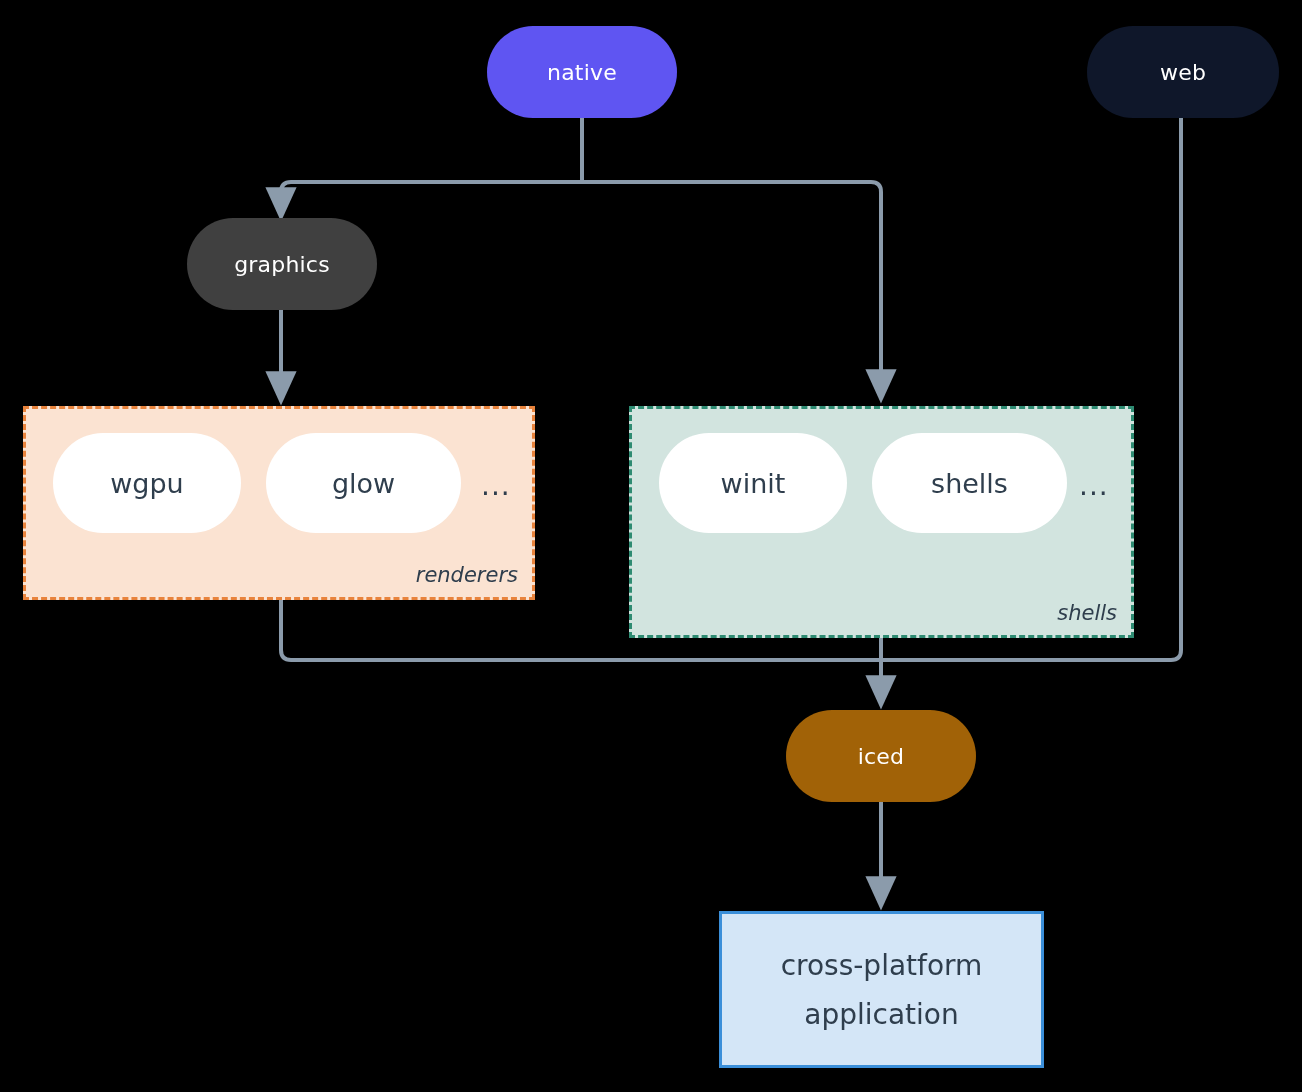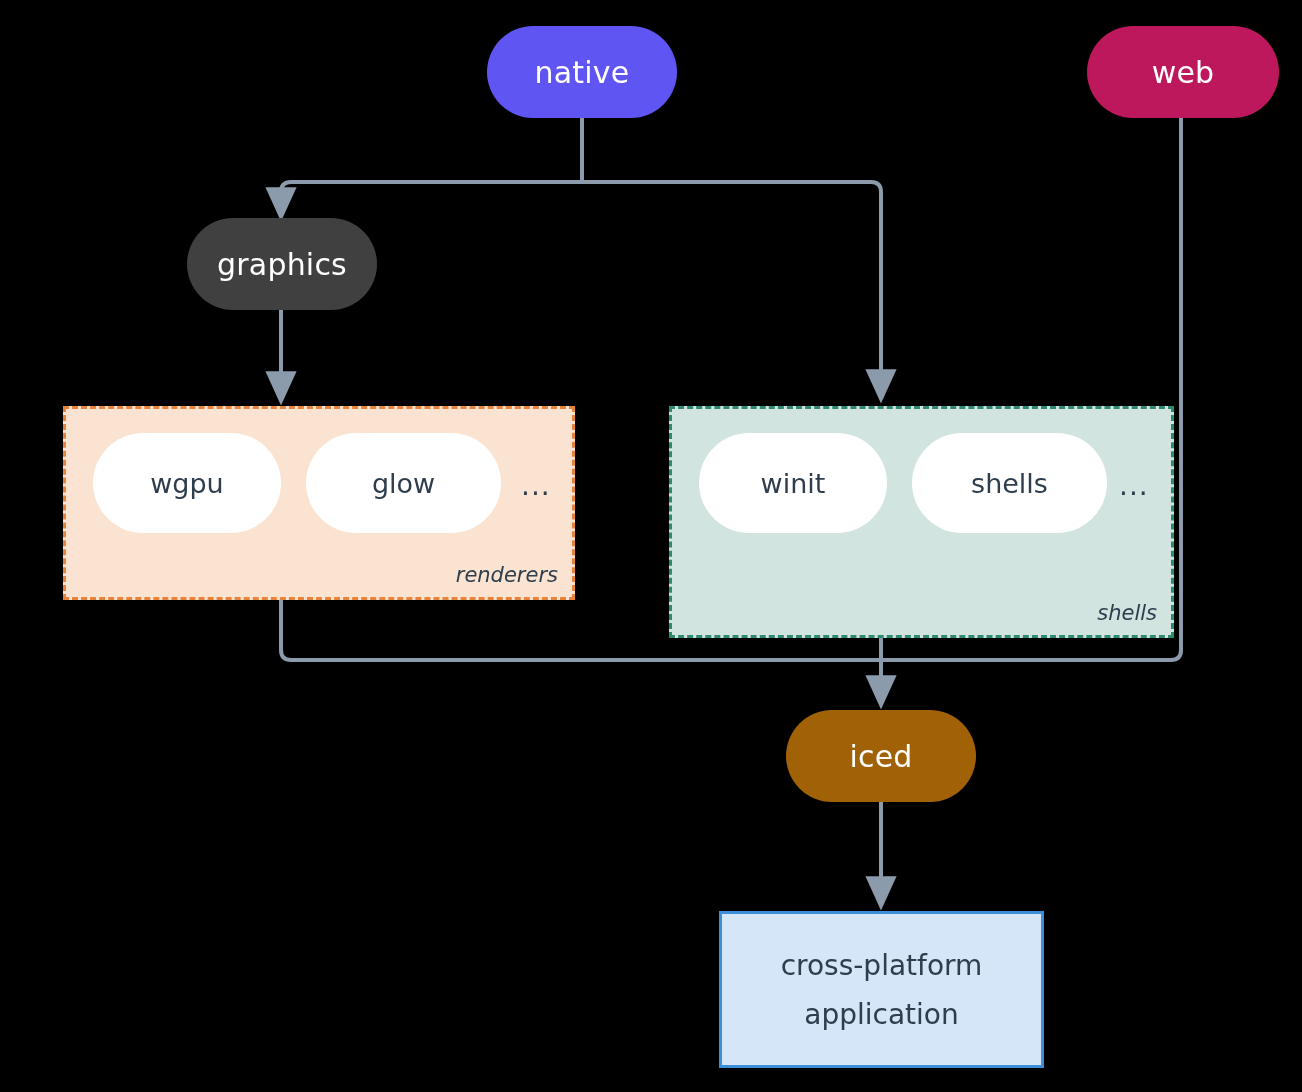--- a/index.html
+++ b/index.html
@@ -21,58 +21,57 @@
     width: 1302px;
     height: 1092px;
   }
   .node-pill {
     position: absolute;
     display: flex;
     align-items: center;
     justify-content: center;
     border-radius: 999px;
     color: #ffffff;
-    font-size: 30px;
+    font-size: 22px;
     letter-spacing: 0.2px;
     box-sizing: border-box;
   }
   .node-native {
     left: 487px;
     top: 26px;
     width: 190px;
     height: 92px;
     background: #5F55F2;
   }
   .node-web {
     left: 1087px;
     top: 26px;
     width: 192px;
     height: 92px;
-    background: #be185d;
+    background: #0f172a;
   }
   .node-graphics {
     left: 187px;
     top: 218px;
     width: 190px;
     height: 92px;
     background: #404040;
   }
   .node-iced {
     left: 786px;
     top: 710px;
     width: 190px;
     height: 92px;
     background: #a16207;
   }
   .group-box {
     position: absolute;
     box-sizing: border-box;
     border-style: dashed;
     border-width: 3px;
-    margin-left: 40px;
   }
   .group-renderers {
     left: 23px;
     top: 406px;
     width: 512px;
     height: 194px;
     background: #FBE3D2;
     border-color: #E8833C;
   }
   .group-shells {

